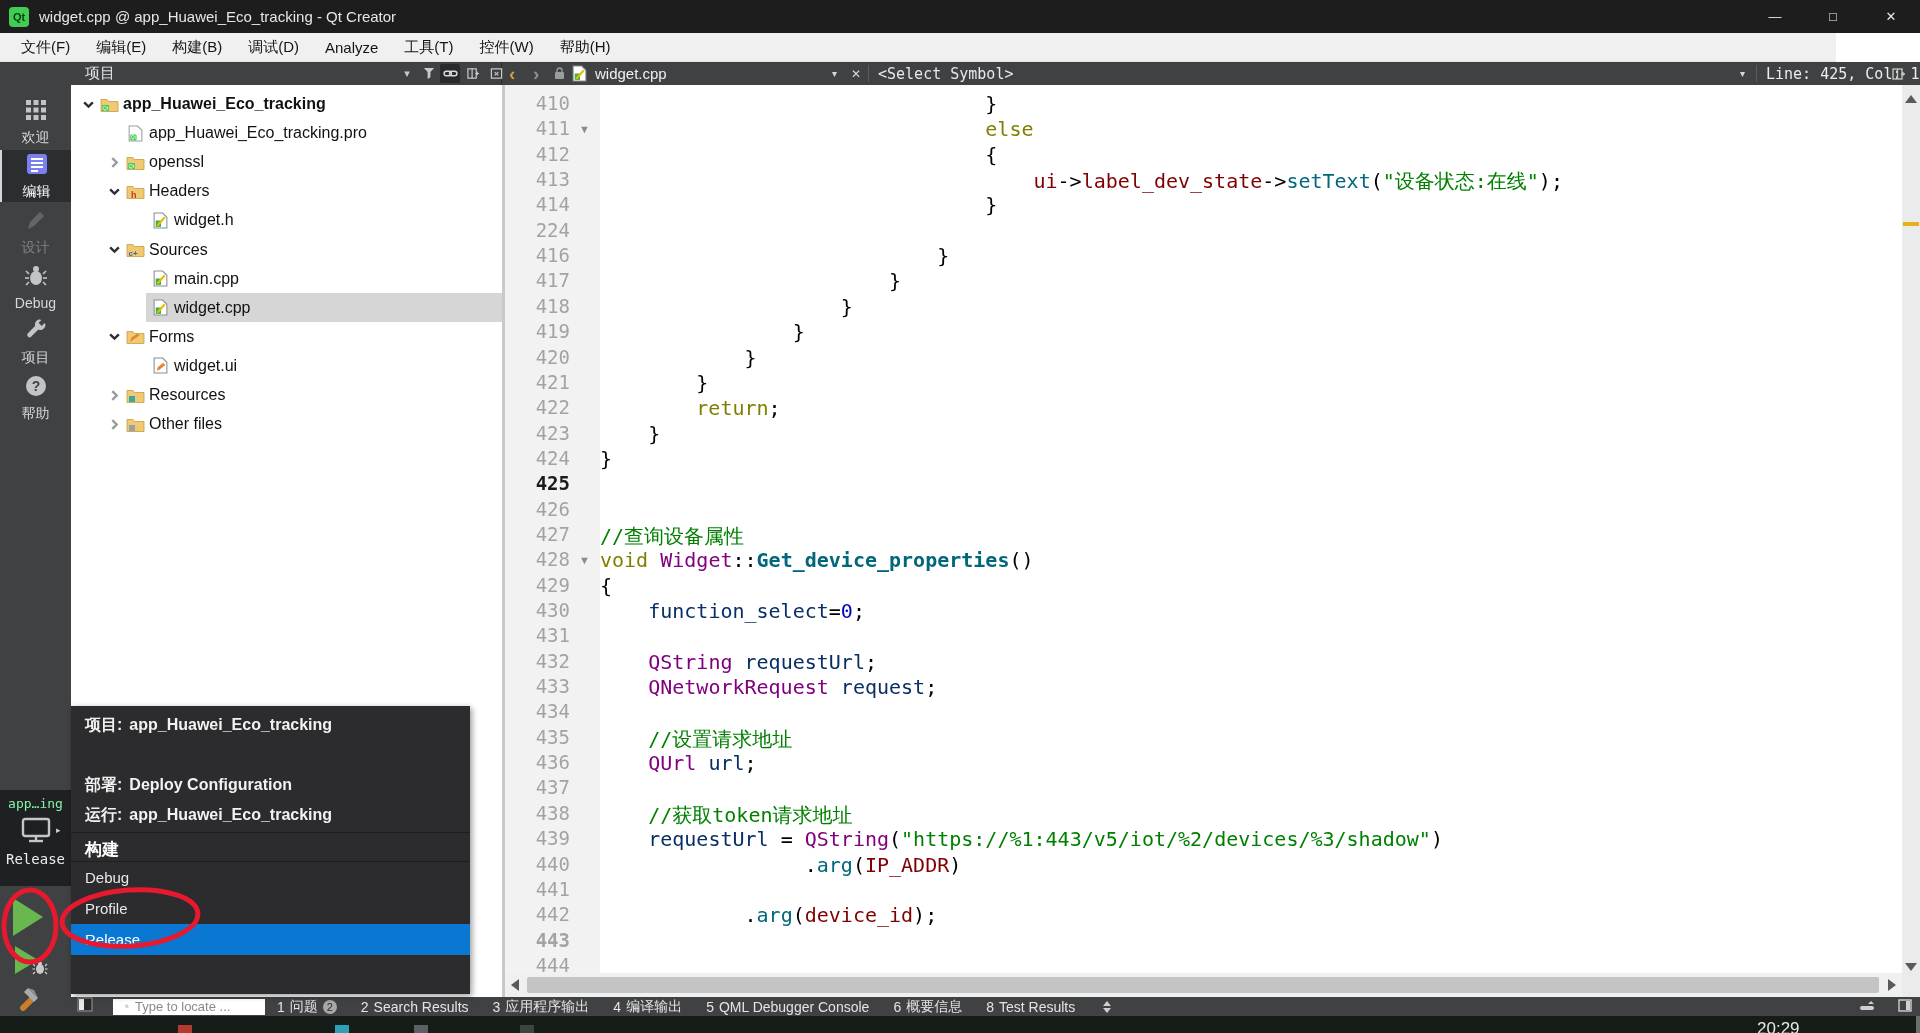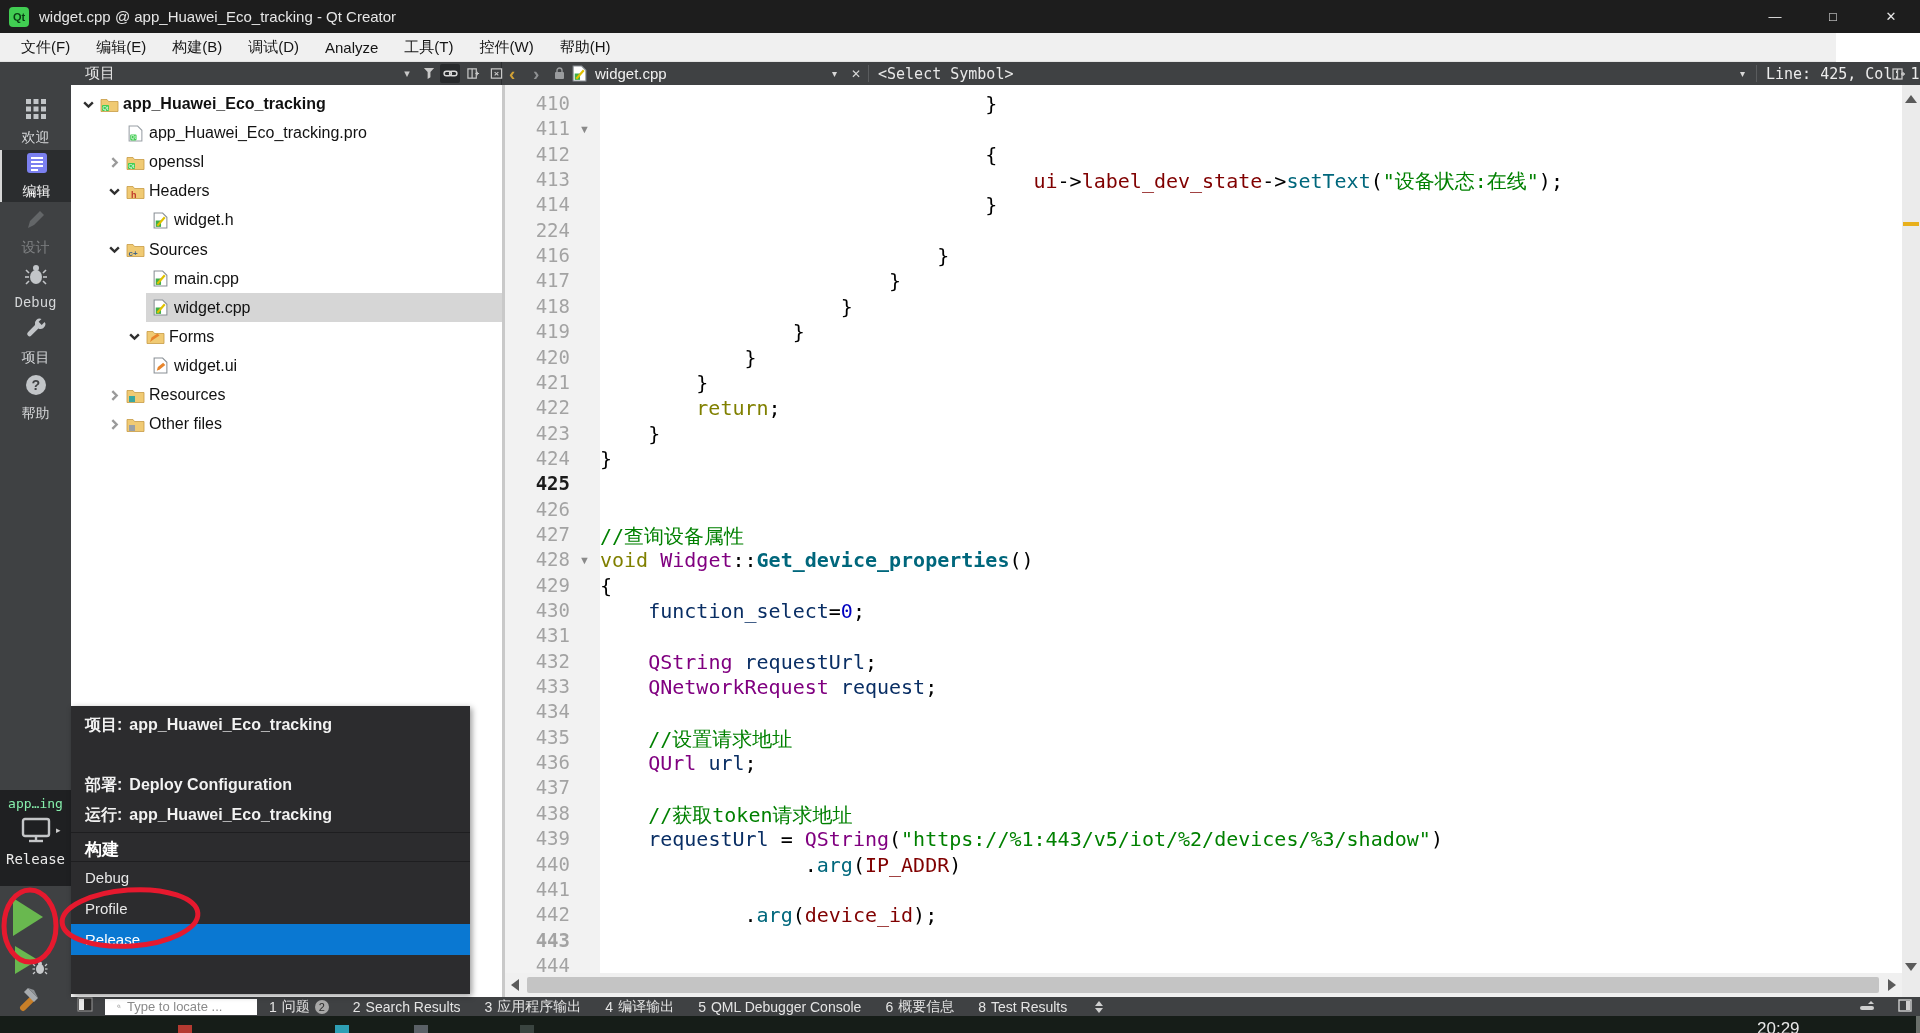--- a/index.html
+++ b/index.html
@@ -29,21 +29,21 @@
   .nv{position:absolute;top:0;height:23px;display:flex;align-items:center;color:#d8d8d8;}
   .nv-sep{position:absolute;top:3px;width:1px;height:17px;background:#5a5c5e;}
   .back-arrow{font-size:19px;font-weight:bold;color:#d1a136;}
   .fwd-arrow{font-size:19px;font-weight:bold;color:#8f9193;}
   .tab-label{font-size:15px;color:#f0f0f0;}
   .symbol-label{font-size:15px;color:#e8e8e8;font-family:"DejaVu Sans Mono",monospace;}
   .cursor-label{font-size:15px;color:#ececec;font-family:"DejaVu Sans Mono",monospace;}
 
   
   .modebar{position:absolute;left:0;top:62px;width:71px;height:954px;background:#3f4143;}
-  .mode-item{position:absolute;left:0;width:71px;height:52px;display:flex;flex-direction:column;align-items:center;justify-content:center;gap:3px;font-family:Liberation Mono, monospace;}
+  .mode-item{position:absolute;left:0;width:71px;height:52px;display:flex;flex-direction:column;align-items:center;justify-content:center;gap:3px;}
   .mode-item.active{background:#2b2d2f;border-left:2px solid #d6d6d6;}
   .mode-item.disabled{opacity:.4;}
   .mode-label{color:#d6d8da;font-size:14px;}
   .mode-item.active .mode-label{color:#fff;}
   .kit-button{position:absolute;left:0;top:728px;width:71px;height:96px;background:#1f2022;display:flex;flex-direction:column;align-items:center;}
   .kit-project{color:#86efac;font-size:13px;margin-top:6px;font-family:"DejaVu Sans Mono",monospace;}
   .kit-monitor{margin-top:6px;position:relative;}
   .kit-caret{position:absolute;right:-10px;top:8px;color:#cfcfcf;font-size:9px;}
   .kit-config{color:#ececec;font-size:14px;margin-top:4px;font-family:"DejaVu Sans Mono",monospace;}
   .run-btn{position:absolute;left:13px;top:836px;width:0;height:0;border-left:30px solid #69b84f;border-top:19px solid transparent;border-bottom:19px solid transparent;}
@@ -87,21 +87,21 @@
   .kit-popup{position:absolute;left:71px;top:706px;width:399px;height:288px;background:#2c2c2e;z-index:30;box-shadow:2px 2px 6px rgba(0,0,0,.4);}
   .pop-info{position:absolute;left:14px;height:30px;display:flex;align-items:center;gap:7px;color:#f2f2f2;font-size:16px;font-weight:bold;white-space:nowrap;}
   .pop-divider{position:absolute;left:0;width:399px;height:1px;background:#1e1e20;}
   .pop-section{position:absolute;left:14px;height:30px;display:flex;align-items:center;color:#ffffff;font-size:17px;font-weight:bold;}
   .pop-option{position:absolute;left:0;width:399px;height:31px;display:flex;align-items:center;padding-left:14px;color:#e8e8e8;font-size:15px;}
   .pop-option.selected{background:#0a78d2;color:#fff;}
 
   
   .statusbar{position:absolute;left:71px;top:997px;width:1849px;height:19px;background:#3f4143;display:flex;align-items:center;z-index:20;}
   .sb-toggle{margin-left:6px;}
-  .locator{margin-left:12px;width:152px;height:16px;background:#fff;display:flex;align-items:center;padding:0 12px;gap:4px;}
+  .locator{margin-left:20px;width:152px;height:16px;background:#fff;display:flex;align-items:center;padding:0 12px;gap:4px;}
   .locator input{border:none;outline:none;width:120px;font-size:13px;color:#333;background:transparent;font-family:"Liberation Sans",sans-serif;}
   .locator input::placeholder{color:#8a8a8a;}
   .sb-tabs{display:flex;align-items:center;margin-left:12px;gap:24px;}
   .sb-tab{display:flex;align-items:center;gap:5px;color:#e4e4e4;font-size:14px;white-space:nowrap;}
   .sb-badge{width:14px;height:14px;border-radius:50%;background:#a8a8a8;color:#2b2b2b;font-size:11px;display:flex;align-items:center;justify-content:center;}
   .sb-sort{display:flex;flex-direction:column;gap:2px;margin-left:4px;}
   .sb-sort i{display:block;width:0;height:0;border-left:4px solid transparent;border-right:4px solid transparent;}
   .sb-sort .up{border-bottom:5px solid #cfcfcf;}
   .sb-sort .dn{border-top:5px solid #cfcfcf;}
   .sb-right{position:absolute;right:8px;display:flex;gap:22px;align-items:center;}
@@ -419,21 +419,21 @@
           <span class="tree-icon">
             <svg width="15" height="17" viewBox="0 0 14 16">
               <path d="M1 1h8l4 4v10H1z" fill="#fff" stroke="#8a9096"></path>
               <rect x="2.5" y="8" width="5" height="6" fill="#3fae49"></rect>
               <line x1="4" y1="13" x2="11" y2="5" stroke="#e0c100" stroke-width="2"></line>
             </svg>
           </span>
           <span class="tree-label">widget.cpp</span>
         </div>
       </div>
-      <div class="tree-row" style="top: 237.3px; margin-left: 20px;">
+      <div class="tree-row" style="top: 237.3px;">
         <div class="tree-content" style="left: 33px;">
           <span class="tree-chevron">
             <svg width="13" height="13" viewBox="0 0 12 12">
               <path d="M2 4l4 4 4-4" fill="none" stroke="#2f2f2f" stroke-width="2.2"></path>
             </svg>
           </span>
           <span class="tree-icon">
             <svg width="19" height="15" viewBox="0 0 19 15">
               <path d="M1 2.5h6l1.5 2H18v10H1z" fill="#f0ca73" stroke="#c79b45" stroke-width=".8"></path>
               <path d="M4 13l1.5-4.5 6-4 2 2-6 4z" fill="#e8852c"></path>
@@ -523,20 +523,21 @@
       <div class="ln" style="top: 716.8px;">438</div>
       <div class="ln" style="top: 742.15px;">439</div>
       <div class="ln" style="top: 767.5px;">440</div>
       <div class="ln" style="top: 792.85px;">441</div>
       <div class="ln" style="top: 818.2px;">442</div>
       <div class="ln" style="top: 843.55px; font-weight: bold;">443</div>
       <div class="ln" style="top: 868.9px;">444</div>
     </div>
   <div class="code-area" id="codearea">
       <div class="code-line" style="top: 7px;"><span class="c-p">                                </span><span class="c-p">}</span></div>
+      <div class="code-line" style="top: 32.35px;"><span class="c-p">                                </span><span class="c-k">else</span></div>
       <div class="code-line" style="top: 57.7px;"><span class="c-p">                                </span><span class="c-p">{</span></div>
       <div class="code-line" style="top: 83.05px;"><span class="c-p">                                    </span><span class="c-m">ui</span><span class="c-p">-&gt;</span><span class="c-m">label_dev_state</span><span class="c-p">-&gt;</span><span class="c-f">setText</span><span class="c-p">(</span><span class="c-s">"设备状态:在线"</span><span class="c-p">);</span></div>
       <div class="code-line" style="top: 108.4px;"><span class="c-p">                                </span><span class="c-p">}</span></div>
       <div class="code-line" style="top: 133.75px;"><span class="c-p"></span></div>
       <div class="code-line" style="top: 159.1px;"><span class="c-p">                            </span><span class="c-p">}</span></div>
       <div class="code-line" style="top: 184.45px;"><span class="c-p">                        </span><span class="c-p">}</span></div>
       <div class="code-line" style="top: 209.8px;"><span class="c-p">                    </span><span class="c-p">}</span></div>
       <div class="code-line" style="top: 235.15px;"><span class="c-p">                </span><span class="c-p">}</span></div>
       <div class="code-line" style="top: 260.5px;"><span class="c-p">            </span><span class="c-p">}</span></div>
       <div class="code-line" style="top: 285.85px;"><span class="c-p">        </span><span class="c-p">}</span></div>

